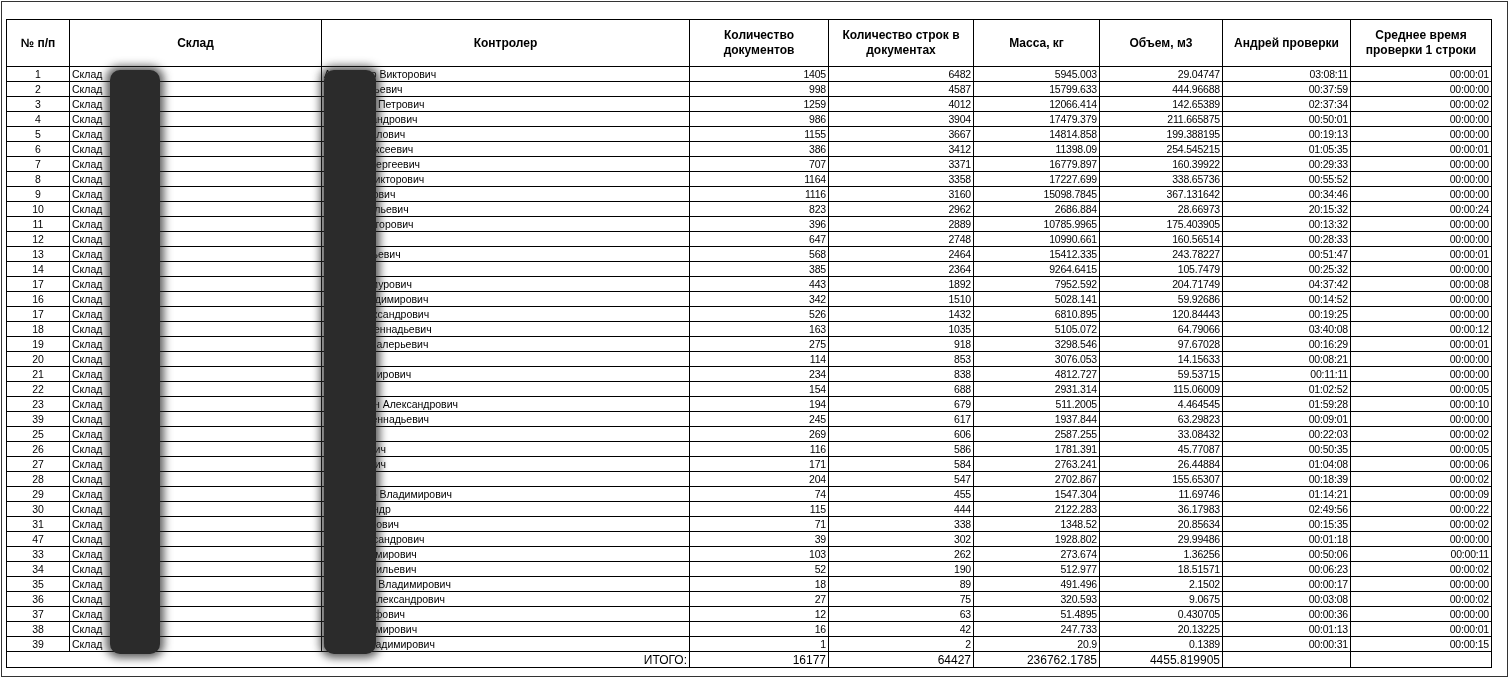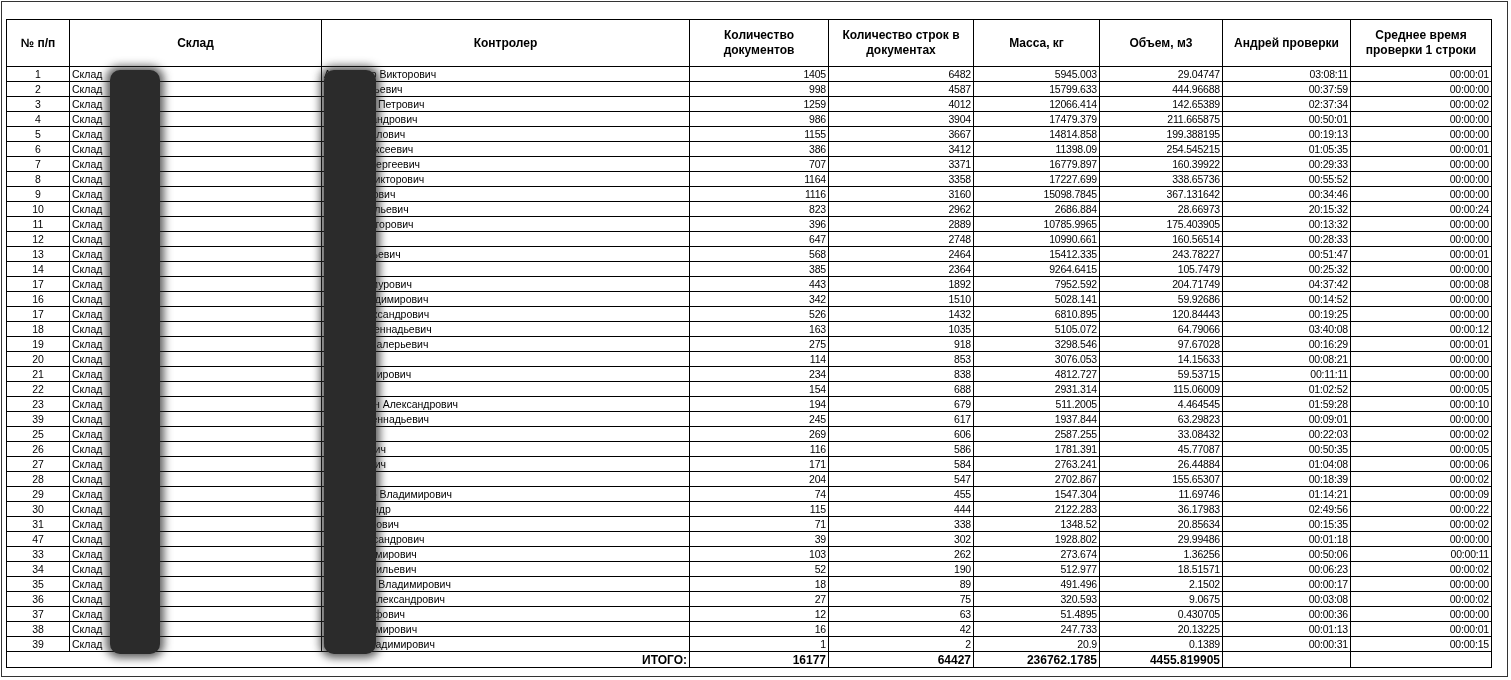--- a/index.html
+++ b/index.html
@@ -18,21 +18,21 @@
       border: 1px solid #000; padding: 0 2px; overflow: hidden; white-space: nowrap;
     }
     table.report th {
       height: 46px; font-weight: bold; font-size: 12px; text-align: center;
       white-space: normal; line-height: 15px; font-family: "Liberation Sans", sans-serif;
     }
     table.report td { height: 14px; line-height: 14px; }
     td.c-num { text-align: center; }
     td.c-left { text-align: left; }
     td.c-right { text-align: right; font-family: "Liberation Sans Narrow", "Liberation Sans", sans-serif; letter-spacing: -0.2px; }
-    tr.total td { height: 15px; font-weight: bold; font-size: 12px; text-align: right; }
+    tr.total td { height: 15px; font-weight: normal; font-size: 12px; text-align: right; }
     .redact {
       position: absolute; background: #2b2b2b; border-radius: 10px;
       box-shadow: 0 0 8px 4px rgba(40,40,40,0.75);
     }
   </style>
 </head>
 <body>
 
 <div class="page-frame"></div>
 

